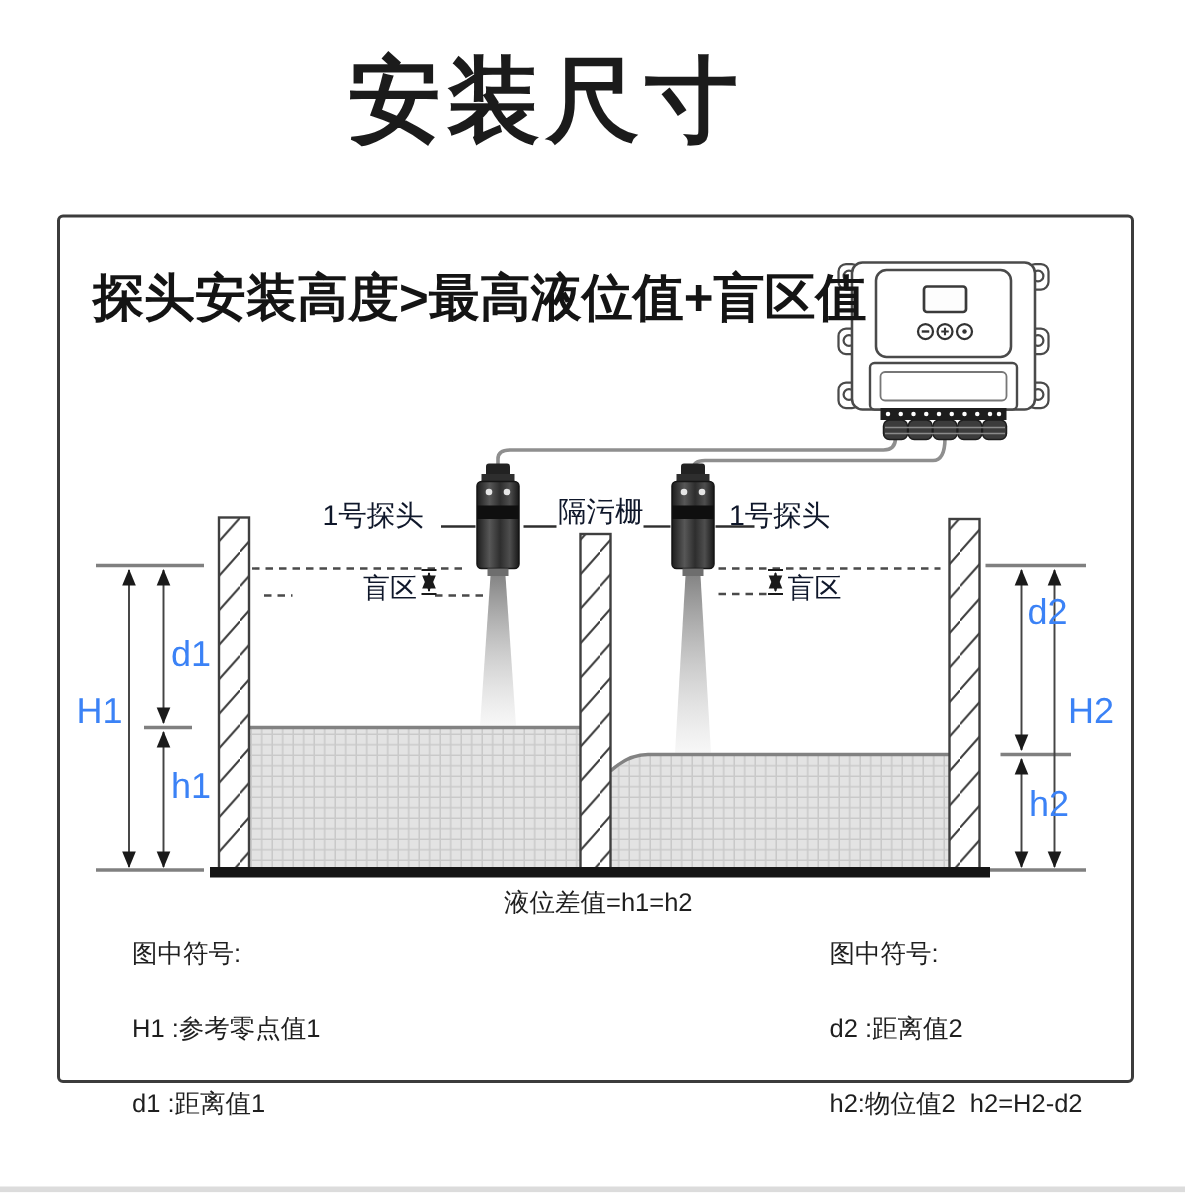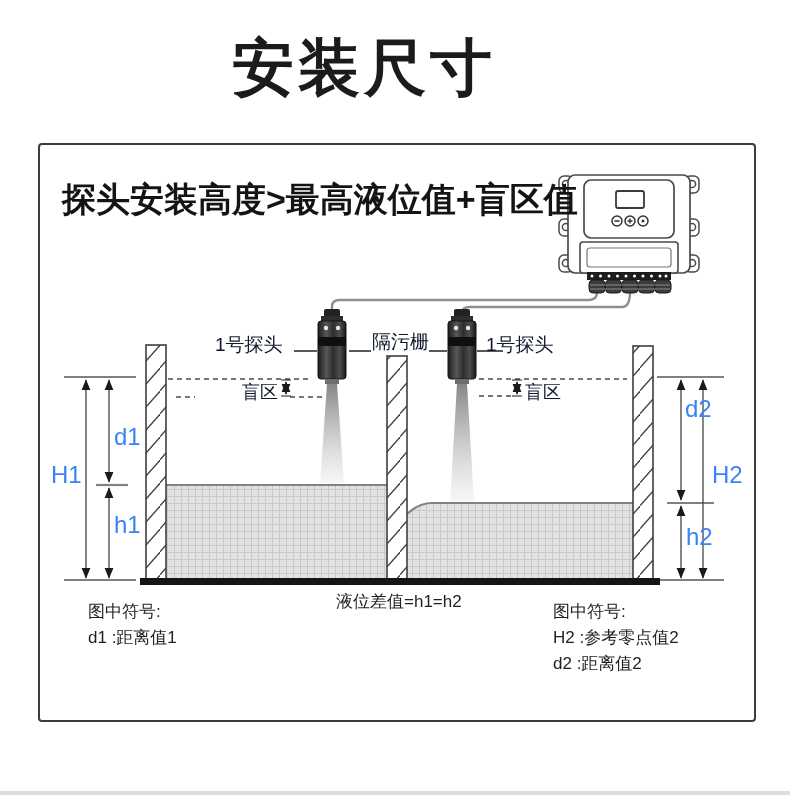--- a/index.html
+++ b/index.html
@@ -13,21 +13,21 @@
     font-size:62px; font-weight:bold; color:#1b1b1b; letter-spacing:4px;
   }
   .note { left:62px; top:181px; font-size:34px; font-weight:bold; color:#141414; }
   .diag-lbl { font-size:19px; color:#0f172a; }
   .dim-lbl  { font-size:24px; color:#3b82f6; }
   .frame {
     position:absolute; left:38px; top:143px; width:714px; height:575px;
     border:2px solid #3c3c3c; border-radius:4px; background:#fff;
   }
   .legend { position:absolute; font-size:17px; color:#1f1f1f; }
-  .legend div { height:26px; white-space:pre; }
+  .legend div { height:26px; white-space:pre;margin-top:24px; }
   .overlay { position:absolute; left:0; top:0; }
   .bottom-strip { position:absolute; left:0; bottom:0; width:790px; height:4px; background:#dcdcdc; }
 </style>
 </head>
 <body>
 
 <div class="page">
 
   <div class="lbl title">安装尺寸</div>
 
@@ -207,25 +207,26 @@
 
   <div class="lbl dim-lbl" style="left:51px; top:462px;">H1</div>
   <div class="lbl dim-lbl" style="left:114px;top:424px;">d1</div>
   <div class="lbl dim-lbl" style="left:114px;top:512px;">h1</div>
   <div class="lbl dim-lbl" style="left:685px;top:396px;">d2</div>
   <div class="lbl dim-lbl" style="left:712px;top:462px;">H2</div>
   <div class="lbl dim-lbl" style="left:686px;top:524px;">h2</div>
 
   <div class="legend" style="left:88px;top:600px;">
     <div>图中符号:</div>
+    <div>H1 :参考零点值1</div>
     <div>d1 :距离值1</div>
   </div>
 
   <div class="legend" style="left:336px;top:590px;">液位差值=h1=h2</div>
 
   <div class="legend" style="left:553px;top:600px;">
     <div>图中符号:</div>
-    <div>H2 :参考零点值2</div>
     <div>d2 :距离值2</div>
+    <div>h2:物位值2  h2=H2-d2</div>
   </div>
 
   <div class="bottom-strip"></div>
 </div>
 
 </body></html>

